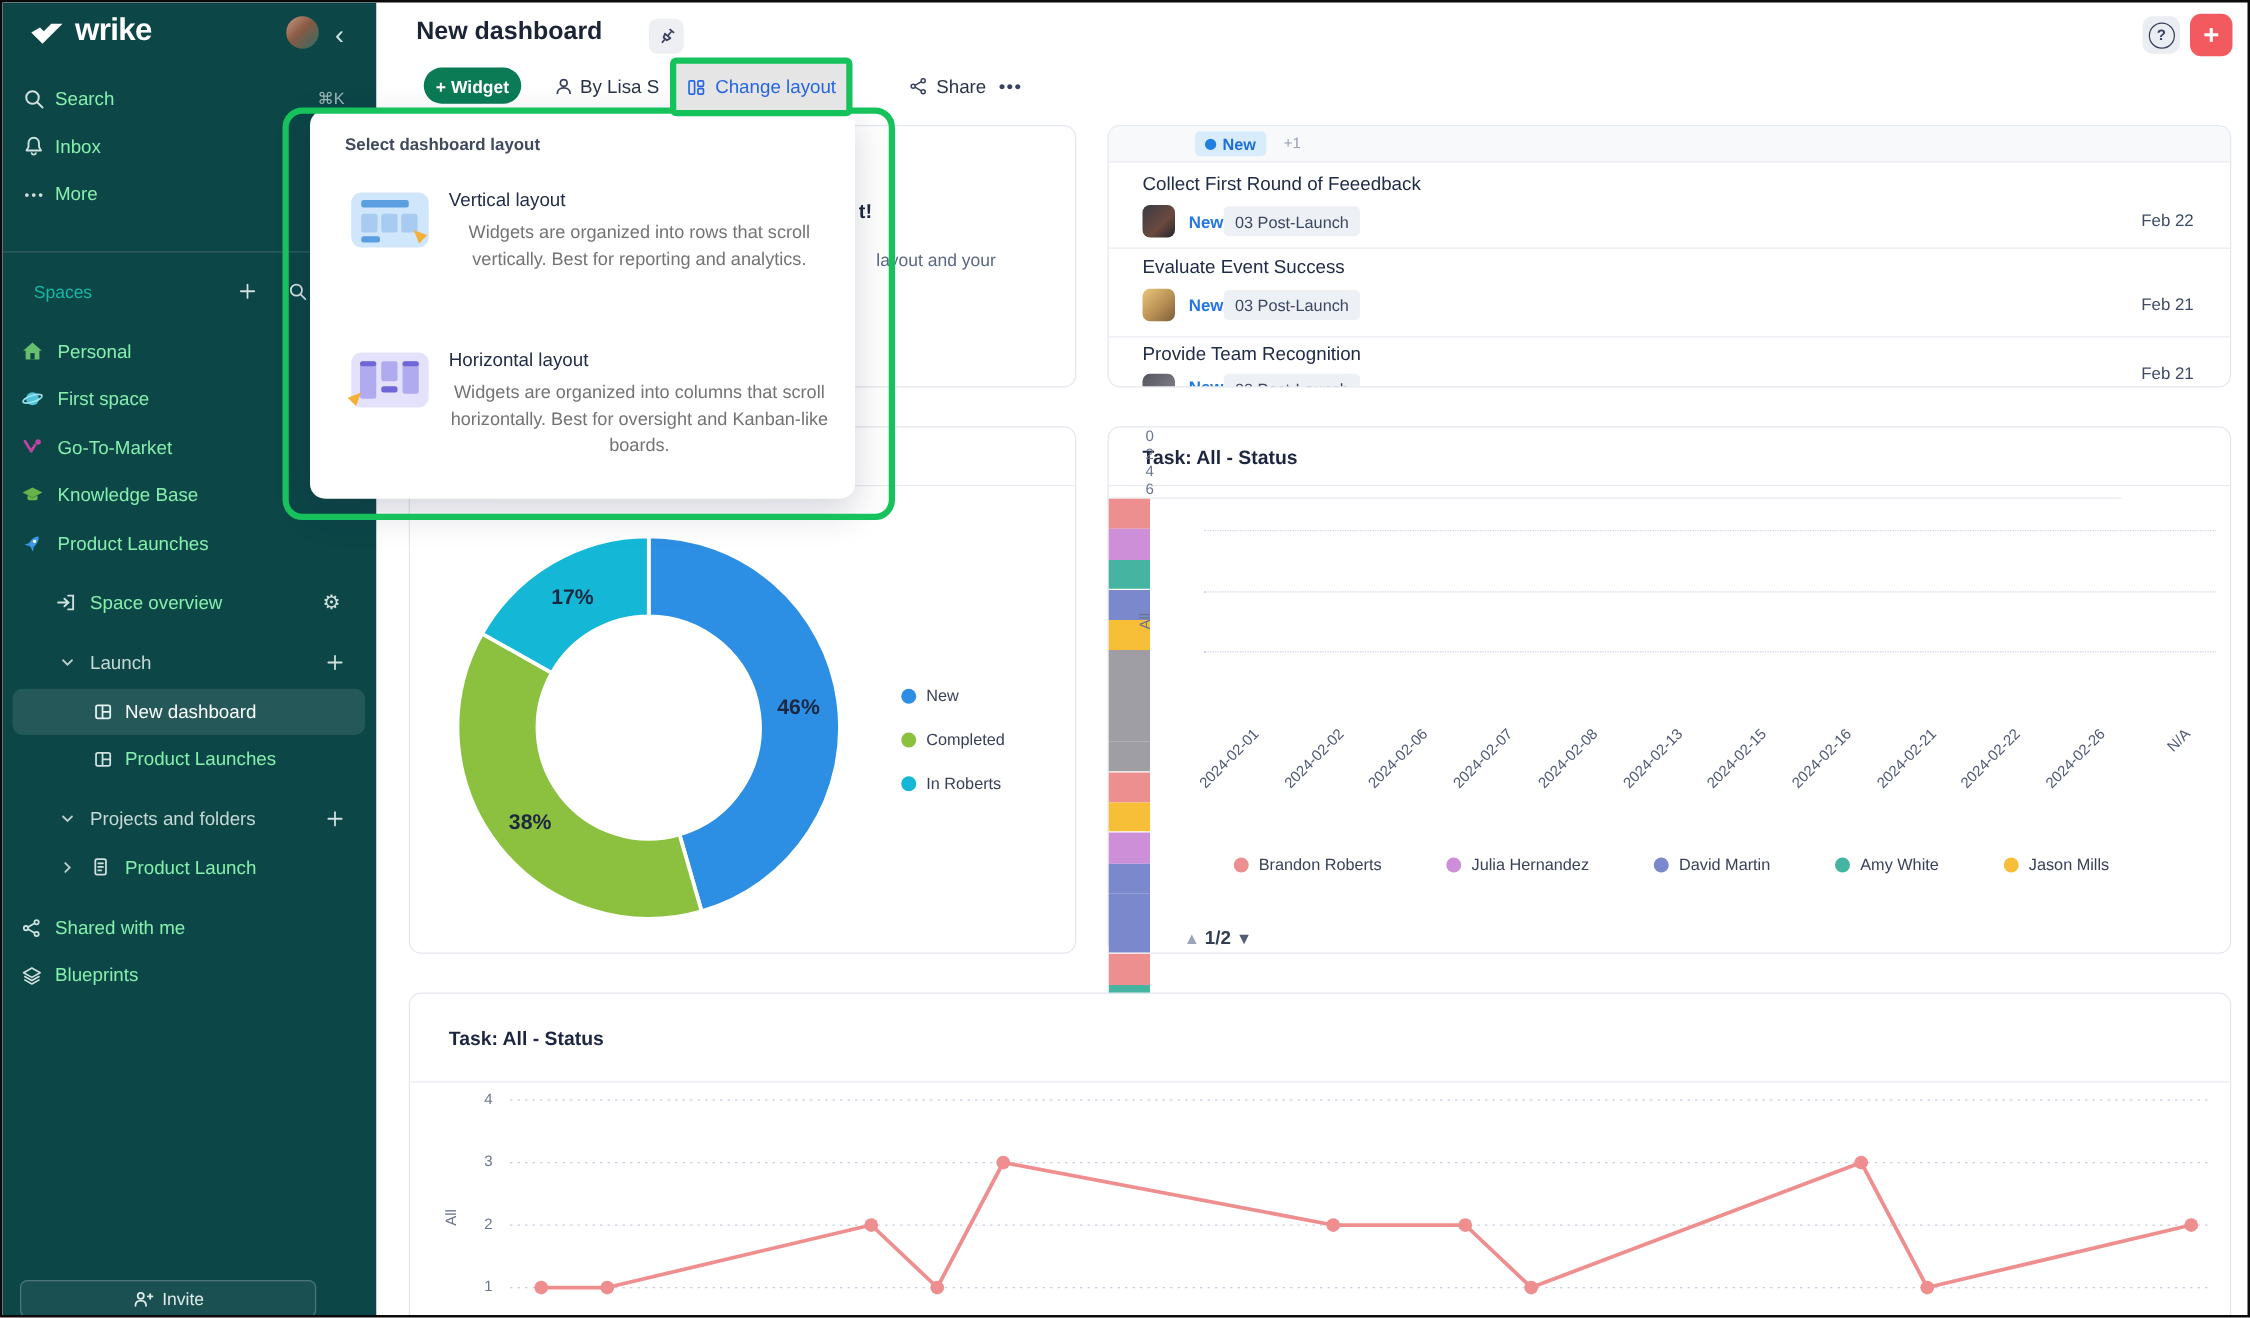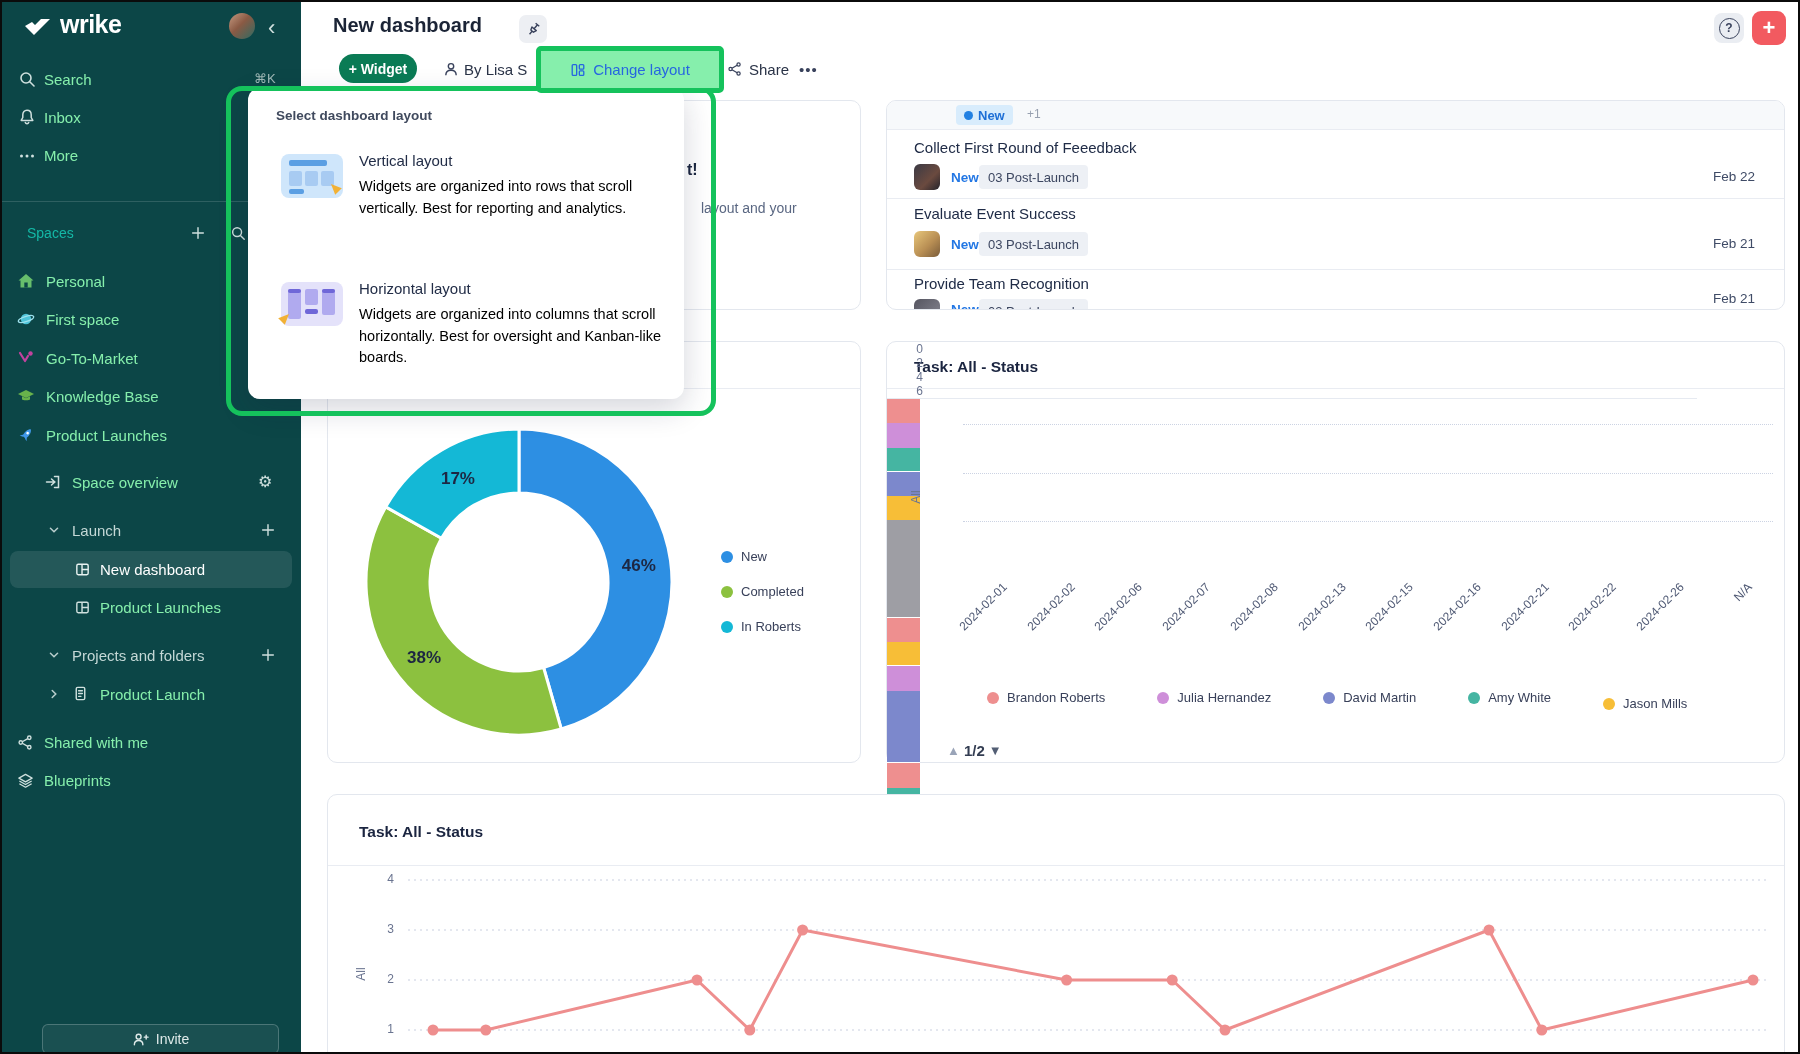--- a/index.html
+++ b/index.html
@@ -8,21 +8,21 @@
     border:2px solid #0b0b0b;background:#fff;overflow:hidden;}
   .abs{position:absolute;}
   
   .sidebar{position:absolute;left:0;top:0;width:299px;height:1054px;background:#0c4647;}
   .sb-item-label{color:#86efac;font-size:15px;}
   .sb-section{color:#14b8a6;font-size:14px;}
   .sb-right{color:#9fb9b7;}
   .sb-selected{position:absolute;left:8px;top:549px;width:282px;height:37px;border-radius:8px;
     background:rgba(255,255,255,0.10);}
   .sb-divider{position:absolute;left:0;width:299px;height:0;border-top:1px solid rgba(255,255,255,0.14);}
-  .invite-btn{position:absolute;left:40px;top:1022px;width:235px;height:28px;border-radius:6px;
+  .invite-btn{position:absolute;left:14px;top:1022px;width:235px;height:28px;border-radius:6px;
     background:rgba(255,255,255,0.06);border:1px solid rgba(255,255,255,0.22);
     display:flex;align-items:center;justify-content:center;gap:7px;color:#dfeae9;font-size:14px;}
   .avatar-top{position:absolute;left:227px;top:11px;width:26px;height:26px;border-radius:50%;
     background:linear-gradient(135deg,#c79b82 0%,#8a5a44 45%,#2e6b63 100%);}
   
   .page-title{position:absolute;left:331px;top:12px;font-size:20px;font-weight:700;color:#1b2436;}
   .icon-sq{position:absolute;display:flex;align-items:center;justify-content:center;border-radius:7px;}
   .widget-btn{position:absolute;left:337px;top:52px;width:78px;height:29px;border-radius:15px;
     background:#0a7b55;color:#fff;font-size:14px;font-weight:600;
     display:flex;align-items:center;justify-content:center;gap:5px;}
@@ -43,21 +43,21 @@
   .t-new{position:absolute;left:64px;font-size:13.5px;font-weight:600;color:#2377e4;}
   .t-badge{position:absolute;left:92px;height:24px;border-radius:4px;background:#edf0f5;color:#3c4660;
     font-size:13px;display:flex;align-items:center;padding:0 9px;}
   .chip-new{position:absolute;left:69px;top:4px;height:20px;border-radius:4px;background:#d8ecfc;
     display:flex;align-items:center;gap:5px;padding:0 8px;font-size:13px;font-weight:600;color:#1e6fd6;}
   
   .menu-panel{position:absolute;left:246px;top:86px;width:436px;height:311px;background:#fff;
     border-radius:12px;box-shadow:0 10px 30px rgba(20,30,60,0.18);z-index:30;}
   .menu-heading{position:absolute;left:28px;top:20px;font-size:13.5px;font-weight:700;color:#404a5e;}
   .opt-title{position:absolute;left:111px;font-size:15px;font-weight:500;color:#222d47;}
-  .opt-desc{position:absolute;left:111px;width:305px;font-size:14.5px;line-height:21.5px;color:#000000;}
+  .opt-desc{position:absolute;left:111px;width:305px;font-size:14.5px;line-height:21.5px;color:#737373;text-align:center;}
   .opt-thumb{position:absolute;left:33px;width:62px;height:44px;border-radius:8px;overflow:visible;}
   
   .anno{position:absolute;border:5px solid #15c25c;z-index:40;pointer-events:none;}
   
   .donut-label{font:700 17px "Liberation Sans", sans-serif;fill:#1d2742;}
   .xlabel{position:absolute;width:110px;height:14px;text-align:right;font-size:12px;color:#505a75;
     transform-origin:100% 0;transform:rotate(-45deg);}
   .axis-title{position:absolute;font-size:12px;color:#6a7490;transform:rotate(-90deg);}
   .pag{position:absolute;display:flex;align-items:center;gap:4px;font-size:15px;color:#333d52;font-weight:600;}
 </style>
@@ -245,21 +245,21 @@
   <div class="widget-btn">
     <span>+ Widget</span>
   </div>
 
   <svg class="abs" style="left:441px;top:59px;width:16px;height:16px" viewBox="0 0 16 16" fill="none" stroke="#39425c" stroke-width="1.4">
     <circle cx="8" cy="5.3" r="2.7"></circle>
       <path d="M2.8 14.2 C2.8 10.9 5.2 9.2 8 9.2 C10.8 9.2 13.2 10.9 13.2 14.2"></path>
   </svg>
   <div class="toolbar-text" style="left:462px;width:74px;overflow:hidden;white-space:nowrap">By Lisa S</div>
 
-  <div class="anno" style="left:534px;top:44px;width:188px;height:47px;border-radius:5px;background:#86efac;pointer-events:auto;z-index:45;box-sizing:border-box">
+  <div class="anno" style="left:534px;top:44px;width:146px;height:47px;border-radius:5px;background:#e5e5e5;pointer-events:auto;z-index:45;box-sizing:border-box">
     <div style="position:absolute;inset:0;display:flex;align-items:center;justify-content:center;gap:7px">
       <svg style="width:16px;height:16px" viewBox="0 0 18 18" fill="none" stroke="#2666e0" stroke-width="1.5">
         <rect x="2.5" y="3" width="5" height="12" rx="1"></rect>
           <rect x="10.5" y="3" width="5" height="5" rx="1"></rect>
           <rect x="10.5" y="10" width="5" height="5" rx="1"></rect>
       </svg>
       <span style="font-size:15px;color:#2666e0;font-weight:500">Change layout</span>
     </div>
   </div>
 
@@ -406,21 +406,21 @@
           <div>Julia Hernandez</div>
         </div>
         <div style="display: flex; align-items: center; gap: 8px; font-size: 13px; color: rgb(57, 65, 90);">
           <div style="width: 12px; height: 12px; border-radius: 50%; background: rgb(124, 136, 204);"></div>
           <div>David Martin</div>
         </div>
         <div style="display: flex; align-items: center; gap: 8px; font-size: 13px; color: rgb(57, 65, 90);">
           <div style="width: 12px; height: 12px; border-radius: 50%; background: rgb(69, 181, 162);"></div>
           <div>Amy White</div>
         </div>
-        <div style="display: flex; align-items: center; gap: 8px; font-size: 13px; color: rgb(57, 65, 90); margin-top: 12px;">
+        <div style="display: flex; align-items: center; gap: 8px; font-size: 13px; color: rgb(57, 65, 90);">
           <div style="width: 12px; height: 12px; border-radius: 50%; background: rgb(247, 190, 55);"></div>
           <div>Jason Mills</div>
         </div>
       </div>
     <div class="pag" style="left:60px;top:400px">
       <span style="color:#9aa4b8;font-size:13px">▲</span>
       <span>1/2</span>
       <span style="color:#535e74;font-size:13px">▼</span>
     </div>
   </div>

